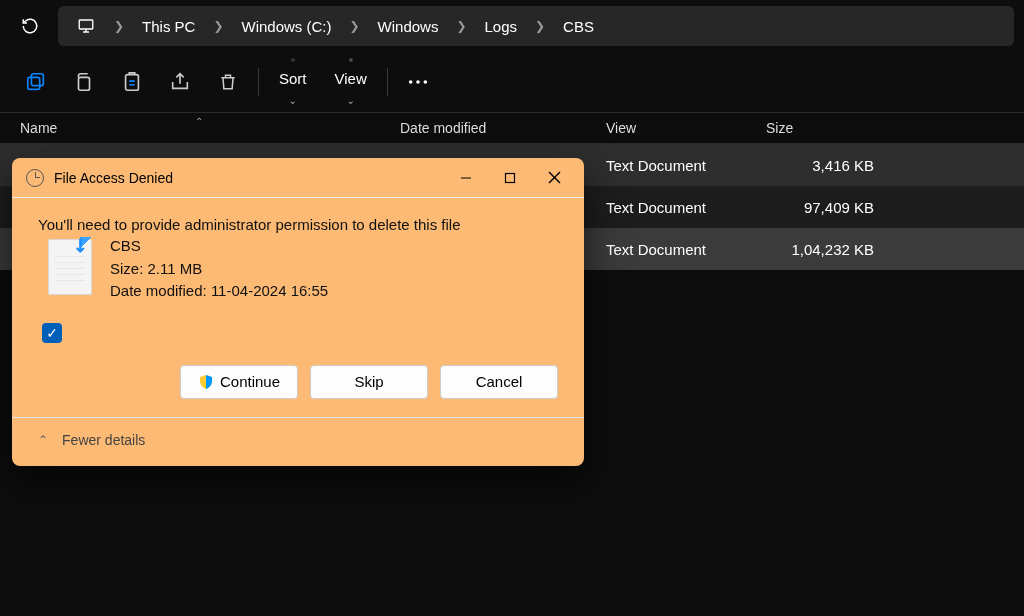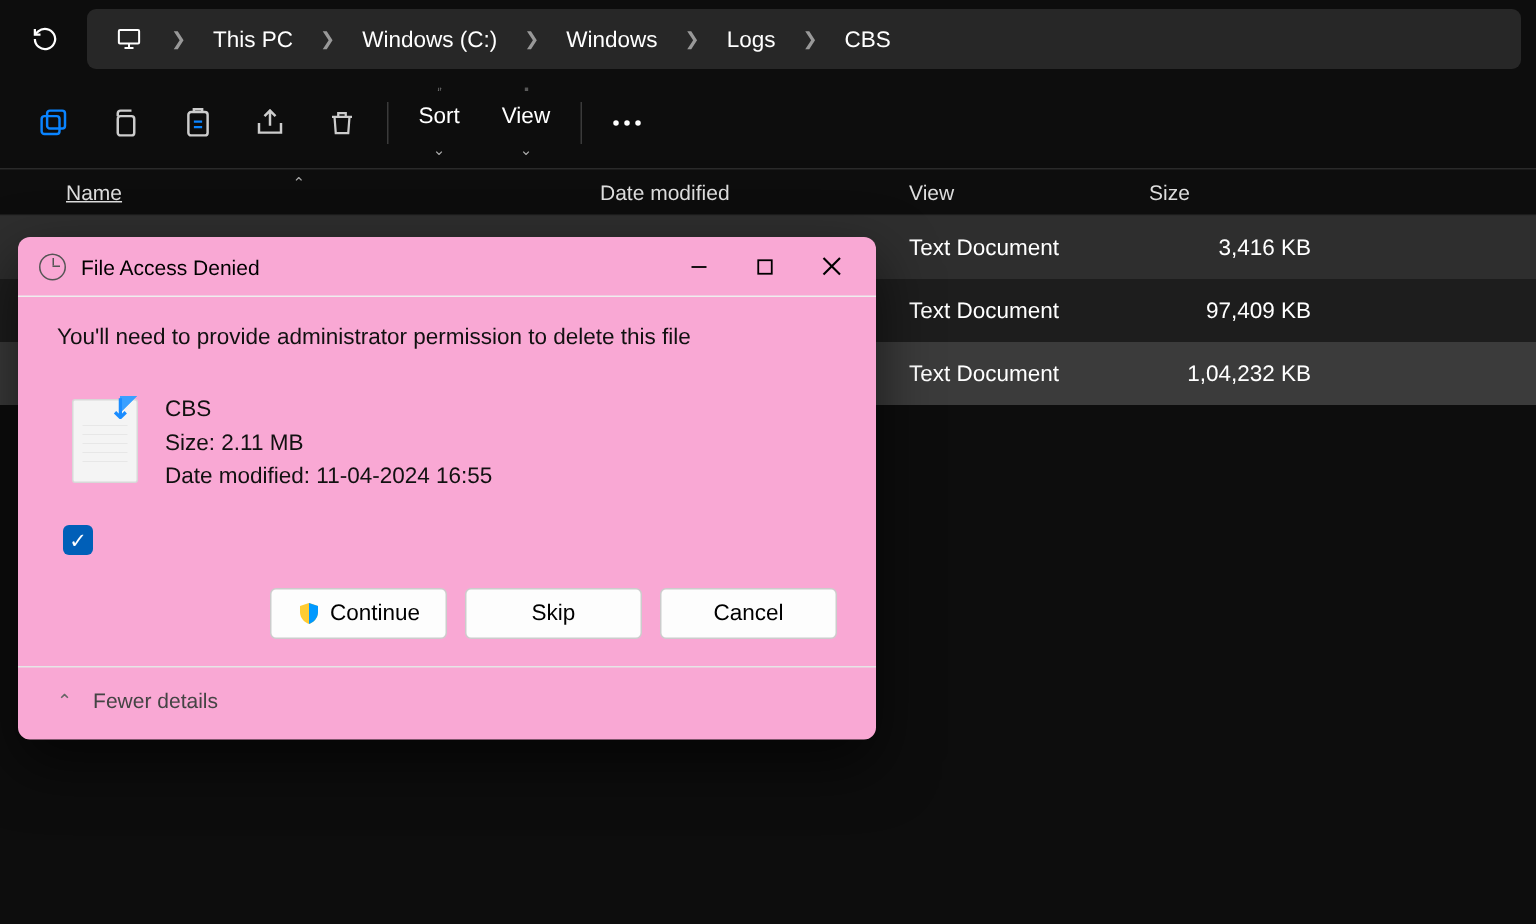--- a/index.html
+++ b/index.html
@@ -15,45 +15,45 @@
   
   .toolbar { height:60px; display:flex; align-items:center; padding:0 12px; gap:0; }
   .tbtn { width:48px; height:48px; display:flex; align-items:center; justify-content:center; color:#ddd; position:relative; }
   .tbtn.accent { color:#0a84ff; }
   .sep { width:1px; height:28px; background:#3a3a3a; margin:0 6px; }
   .tb-label { display:flex; align-items:center; gap:8px; padding:0 14px; height:48px; color:#fff; font-size:15px;flex-direction:column; }
   .tb-label .caret { font-size:10px; color:#aaa; }
 
   
   .headers { display:flex; height:32px; align-items:center; border-top:1px solid #2a2a2a; border-bottom:1px solid #2a2a2a; font-size:14px; color:#ddd; }
-  .col-name { width:390px; padding-left:44px; position:relative;text-decoration:underline; }
+  .col-name { width:390px; padding-left:20px; position:relative; }
   .col-date { width:206px; padding-left:10px; }
   .col-type { width:170px; padding-left:10px; }
   .col-size { width:120px; padding-right:12px; text-align:left; }
   .hdr-sort { position:absolute; left:50%; top:-4px; font-size:10px; color:#aaa; }
 
   
   .rows { }
   .row { display:flex; height:42px; align-items:center; font-size:15px; color:#fff; }
   .row .col-size { text-align:right; }
   .row.r1 { background:#2e2e2e; }
   .row.r2 { background:#1d1d1d; }
   .row.r3 { background:#3b3b3b; }
 
   
-  .dialog { position:absolute; left:12px; top:158px; width:572px; background:#f9a8d4; color:#000; border-radius:8px; box-shadow:0 16px 40px rgba(0,0,0,.6); overflow:hidden; }
+  .dialog { position:absolute; left:12px; top:158px; width:572px; background:#fdba74; color:#000; border-radius:8px; box-shadow:0 16px 40px rgba(0,0,0,.6); overflow:hidden; }
   .titlebar { height:40px; display:flex; align-items:center; padding:0 8px 0 14px; border-bottom:1px solid #eee; }
   .title-icon { width:18px; height:18px; border:1.5px solid #555; border-radius:50%; margin-right:10px; position:relative; }
   .title-icon::after { content:""; position:absolute; left:48%; top:18%; width:1.5px; height:5px; background:#555; }
   .title-icon::before { content:""; position:absolute; left:48%; top:46%; width:5px; height:1.5px; background:#555; transform-origin:left; }
   .titlebar .ttl { font-size:14px; color:#000; flex:1; }
   .winbtn { width:44px; height:32px; display:flex; align-items:center; justify-content:center; color:#000; }
 
   .dlg-body { padding:18px 26px 6px 26px; }
-  .dlg-msg { font-size:15px; color:#111; margin-bottom:29px; }
+  .dlg-msg { font-size:15px; color:#111; margin-bottom:2px; }
   .file-row { display:flex; gap:18px; padding-left:10px; }
   .file-icon { width:44px; height:56px; background:#f4f4f4; border:1px solid #d8d8d8; border-radius:2px; position:relative; margin-top:4px; }
   .file-icon::before { content:""; position:absolute; right:-3px; top:-3px; width:14px; height:14px; background:linear-gradient(135deg,#3aa0ff 40%, transparent 42%); transform:rotate(0deg); }
   .file-icon .arrow { position:absolute; top:-6px; left:24px; color:#1a8cff; font-size:18px; font-weight:bold; transform:rotate(45deg);}
   .file-icon .lines { position:absolute; left:6px; top:16px; right:6px; bottom:8px; background:repeating-linear-gradient(#e7e7e7 0 1px, transparent 1px 6px); }
   .file-meta { font-size:15px; line-height:1.5; color:#111; }
 
   .check-row { display:flex; align-items:center; gap:10px; margin:20px 0 16px 4px; }
   .cbx { width:20px; height:20px; background:#005fb8; border-radius:4px; display:flex; align-items:center; justify-content:center; color:#fff; font-size:14px; }
 

